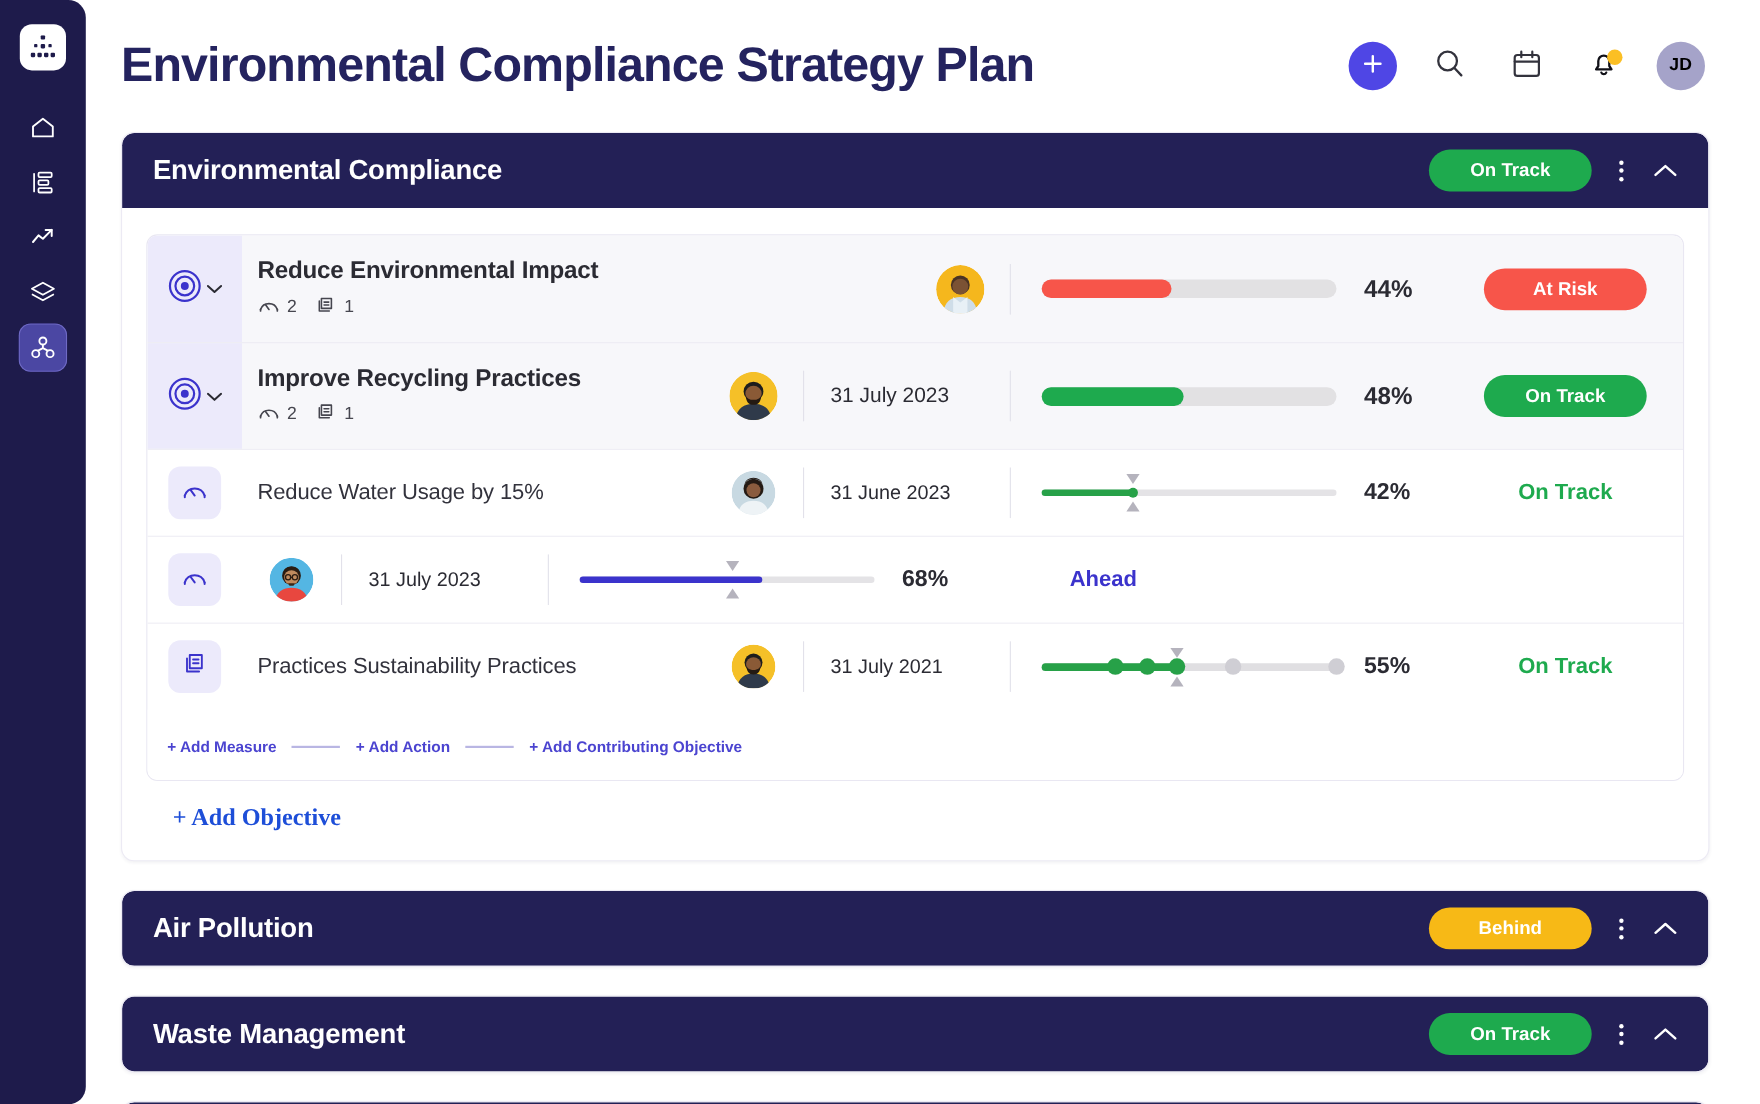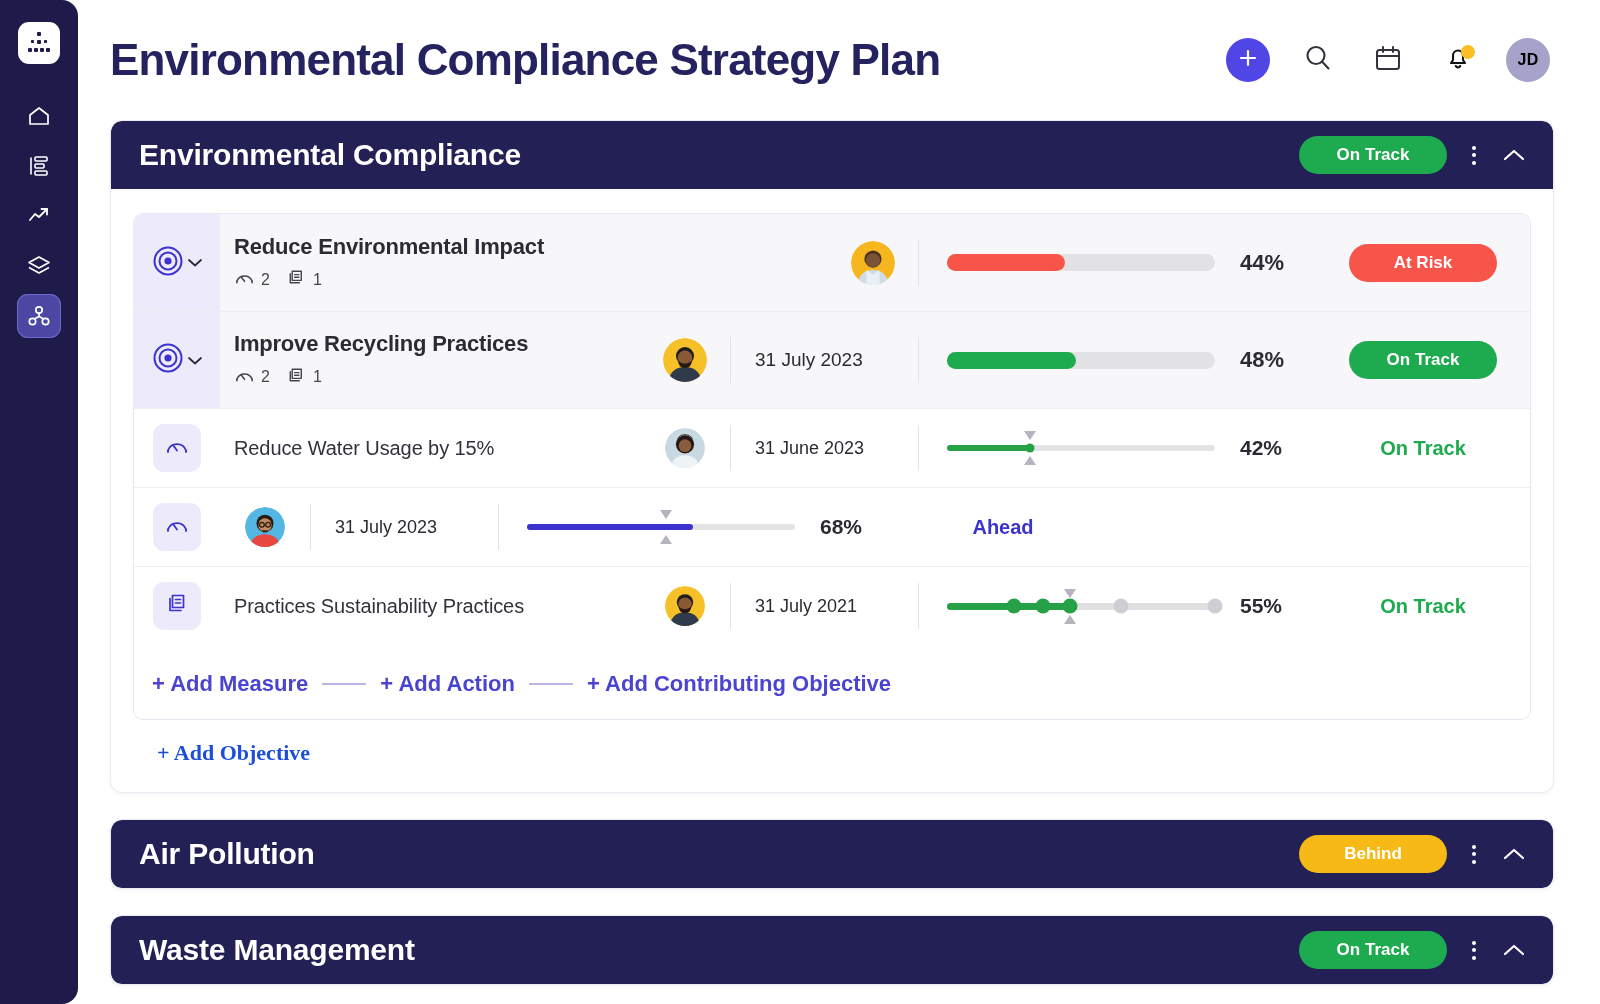--- a/index.html
+++ b/index.html
@@ -84,21 +84,21 @@
   }
   .card-head {
     background: #232056;
     height: 68px;
     border-radius: 11px 11px 0 0;
     display: flex; align-items: center;
     padding: 0 22px 0 28px;
   }
   .card-head.standalone { border-radius: 11px; }
   .card-head-title {
-    color: #ffffff; font-size: 30px; font-weight: 700; letter-spacing: -0.2px;
+    color: #ffffff; font-size: 25px; font-weight: 700; letter-spacing: -0.2px;
     flex: 1 1 auto;
   }
   .badge {
     min-width: 148px; height: 38px; border-radius: 19px;
     display: flex; align-items: center; justify-content: center;
     color: #ffffff; font-size: 17px; font-weight: 600;
     padding: 0 20px;
   }
   .b-ontrack { background: #1eaa4e; }
   .b-behind  { background: #f7b916; }
@@ -236,21 +236,21 @@
   .st-ontrack { color: #1eaa4e; }
   .st-ahead   { color: #3b33cc; }
 
   
   .add-links {
     display: flex; align-items: center; gap: 0;
     padding: 26px 0 22px 18px;
     background: #ffffff;
   }
   .add-link {
-    color: #4b44d0; font-size: 22px; font-weight: 600; cursor: pointer;
+    color: #4b44d0; font-size: 14px; font-weight: 600; cursor: pointer;
     white-space: nowrap;
   }
   .dash { width: 44px; height: 1.5px; background: #b9b6e3; margin: 0 14px; }
   .add-objective {
     color: #1d4ed8; font-size: 22px; font-weight: 600; cursor: pointer;
     padding: 20px 0 4px 24px; display: inline-block; font-family: Liberation Serif, serif;
   }
   .card-clipped { margin-bottom: 0; }
 </style>
 </head>

